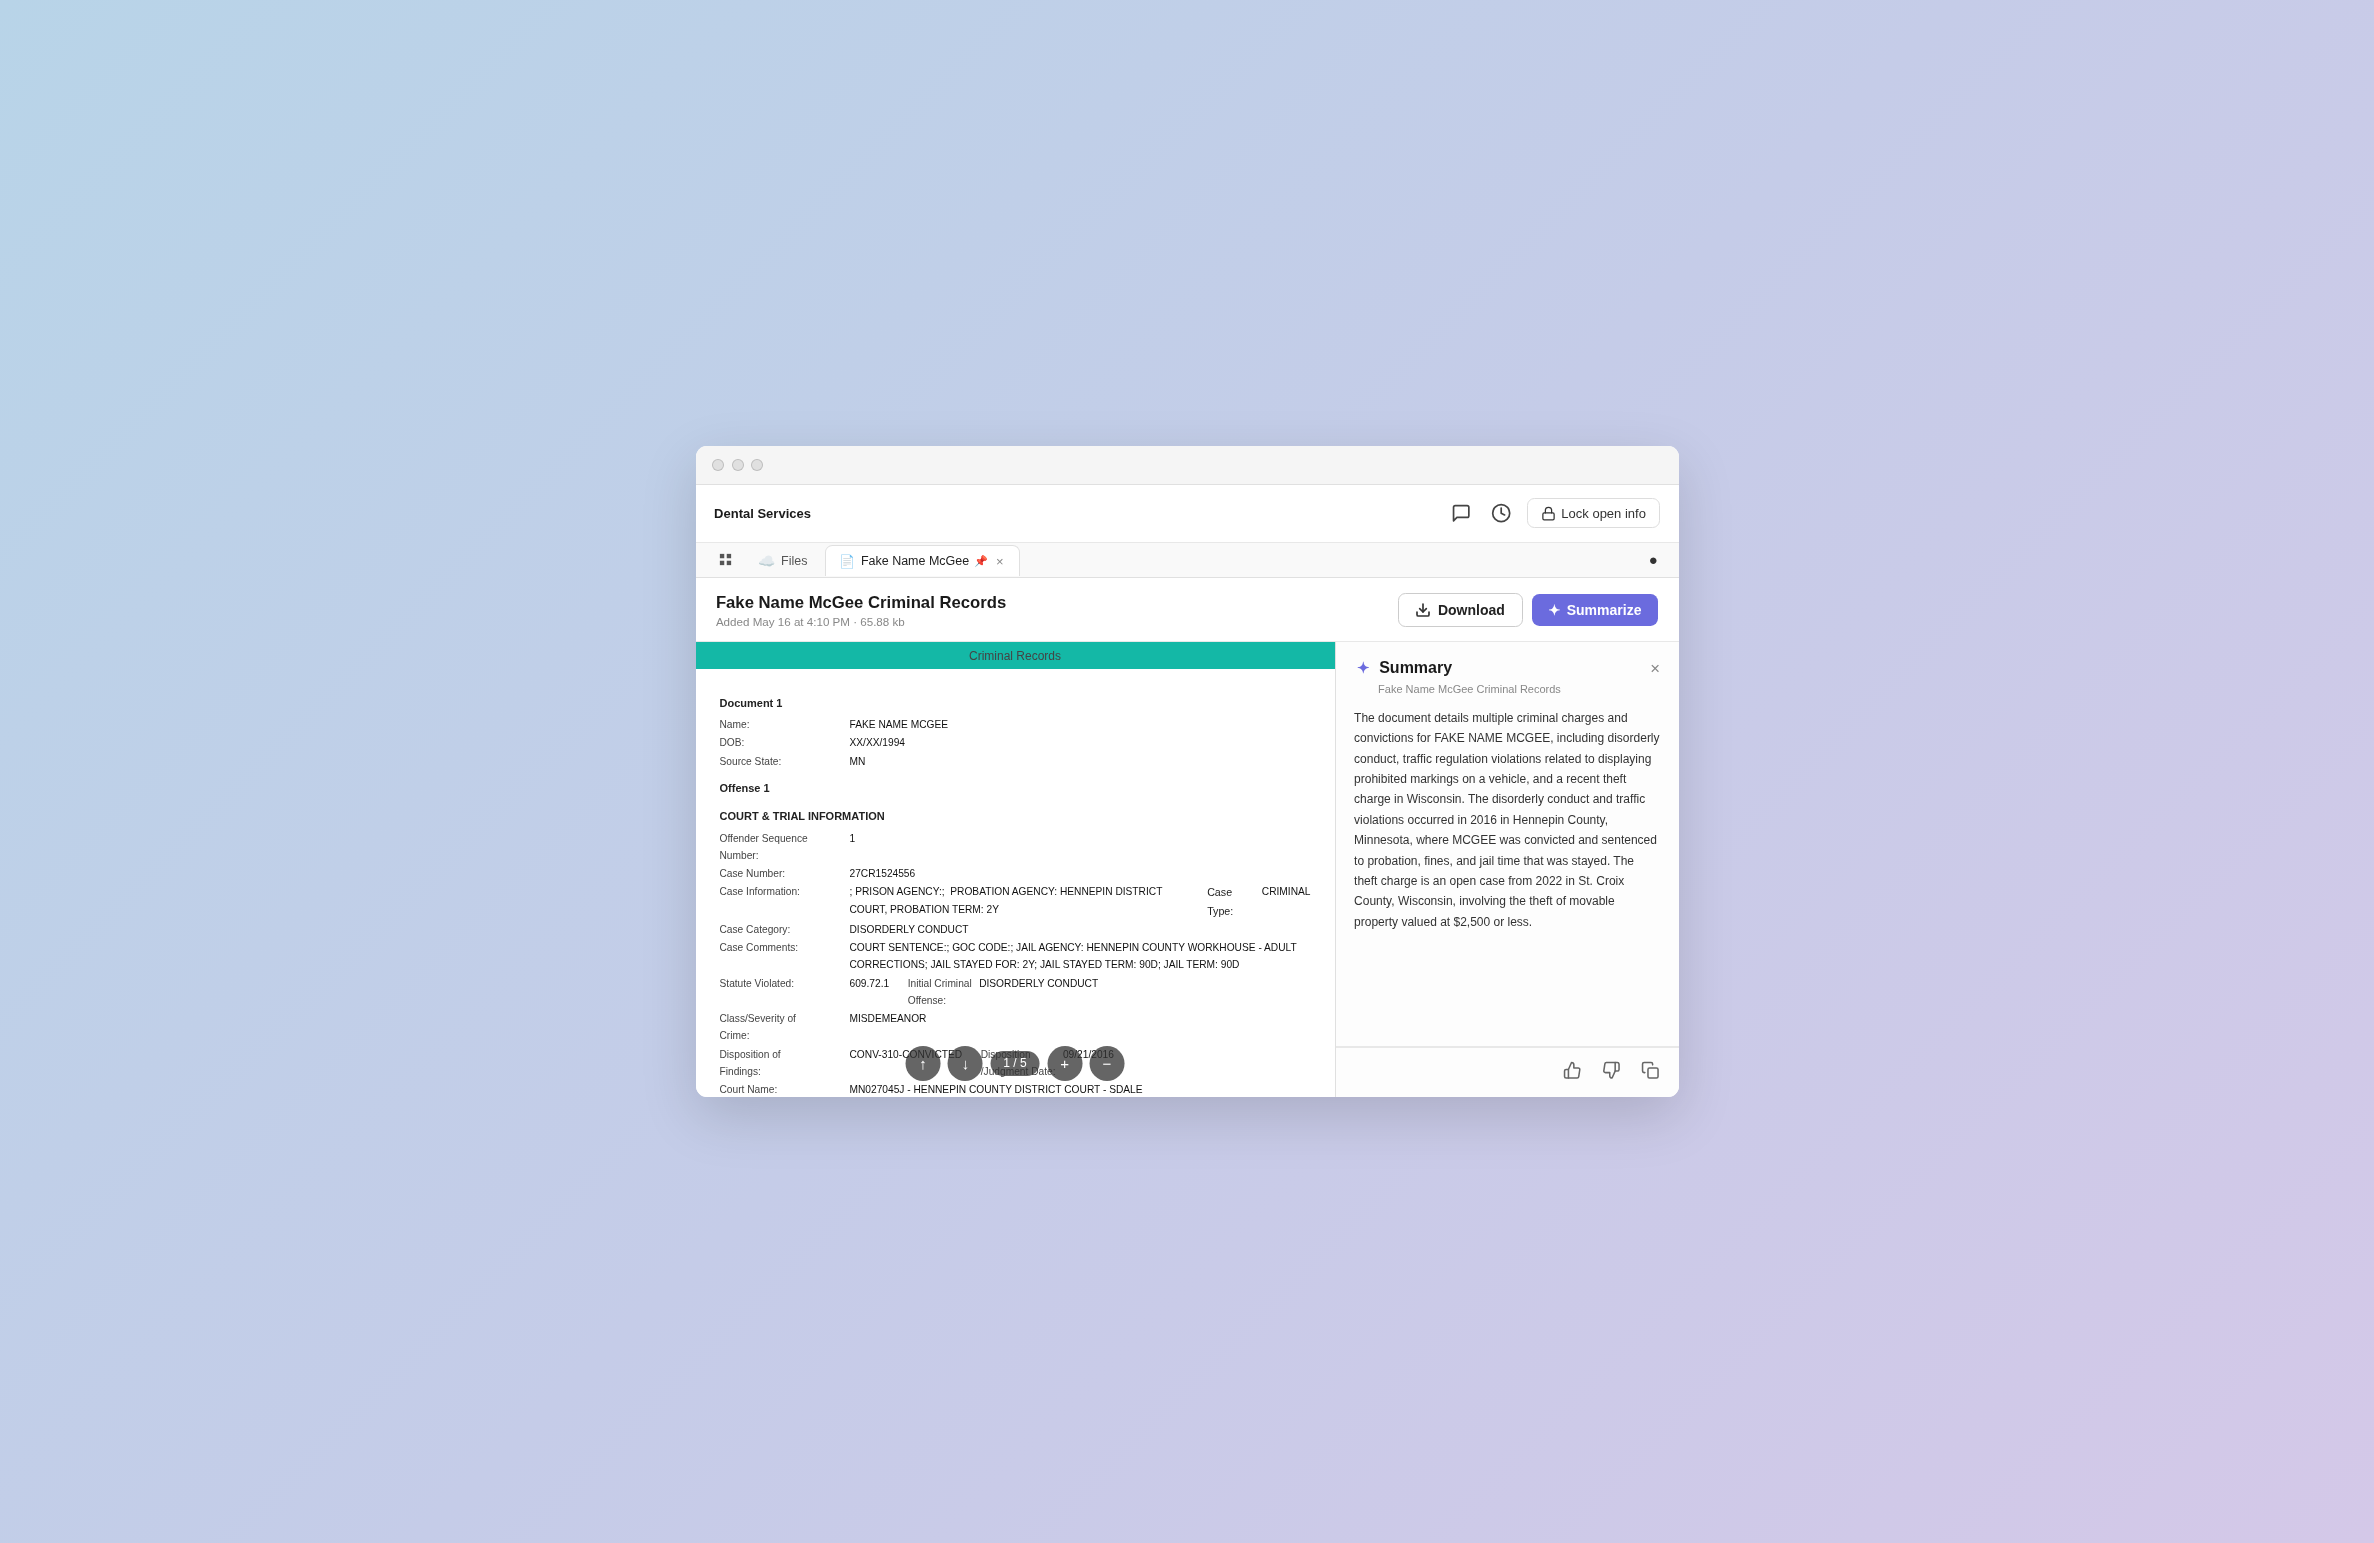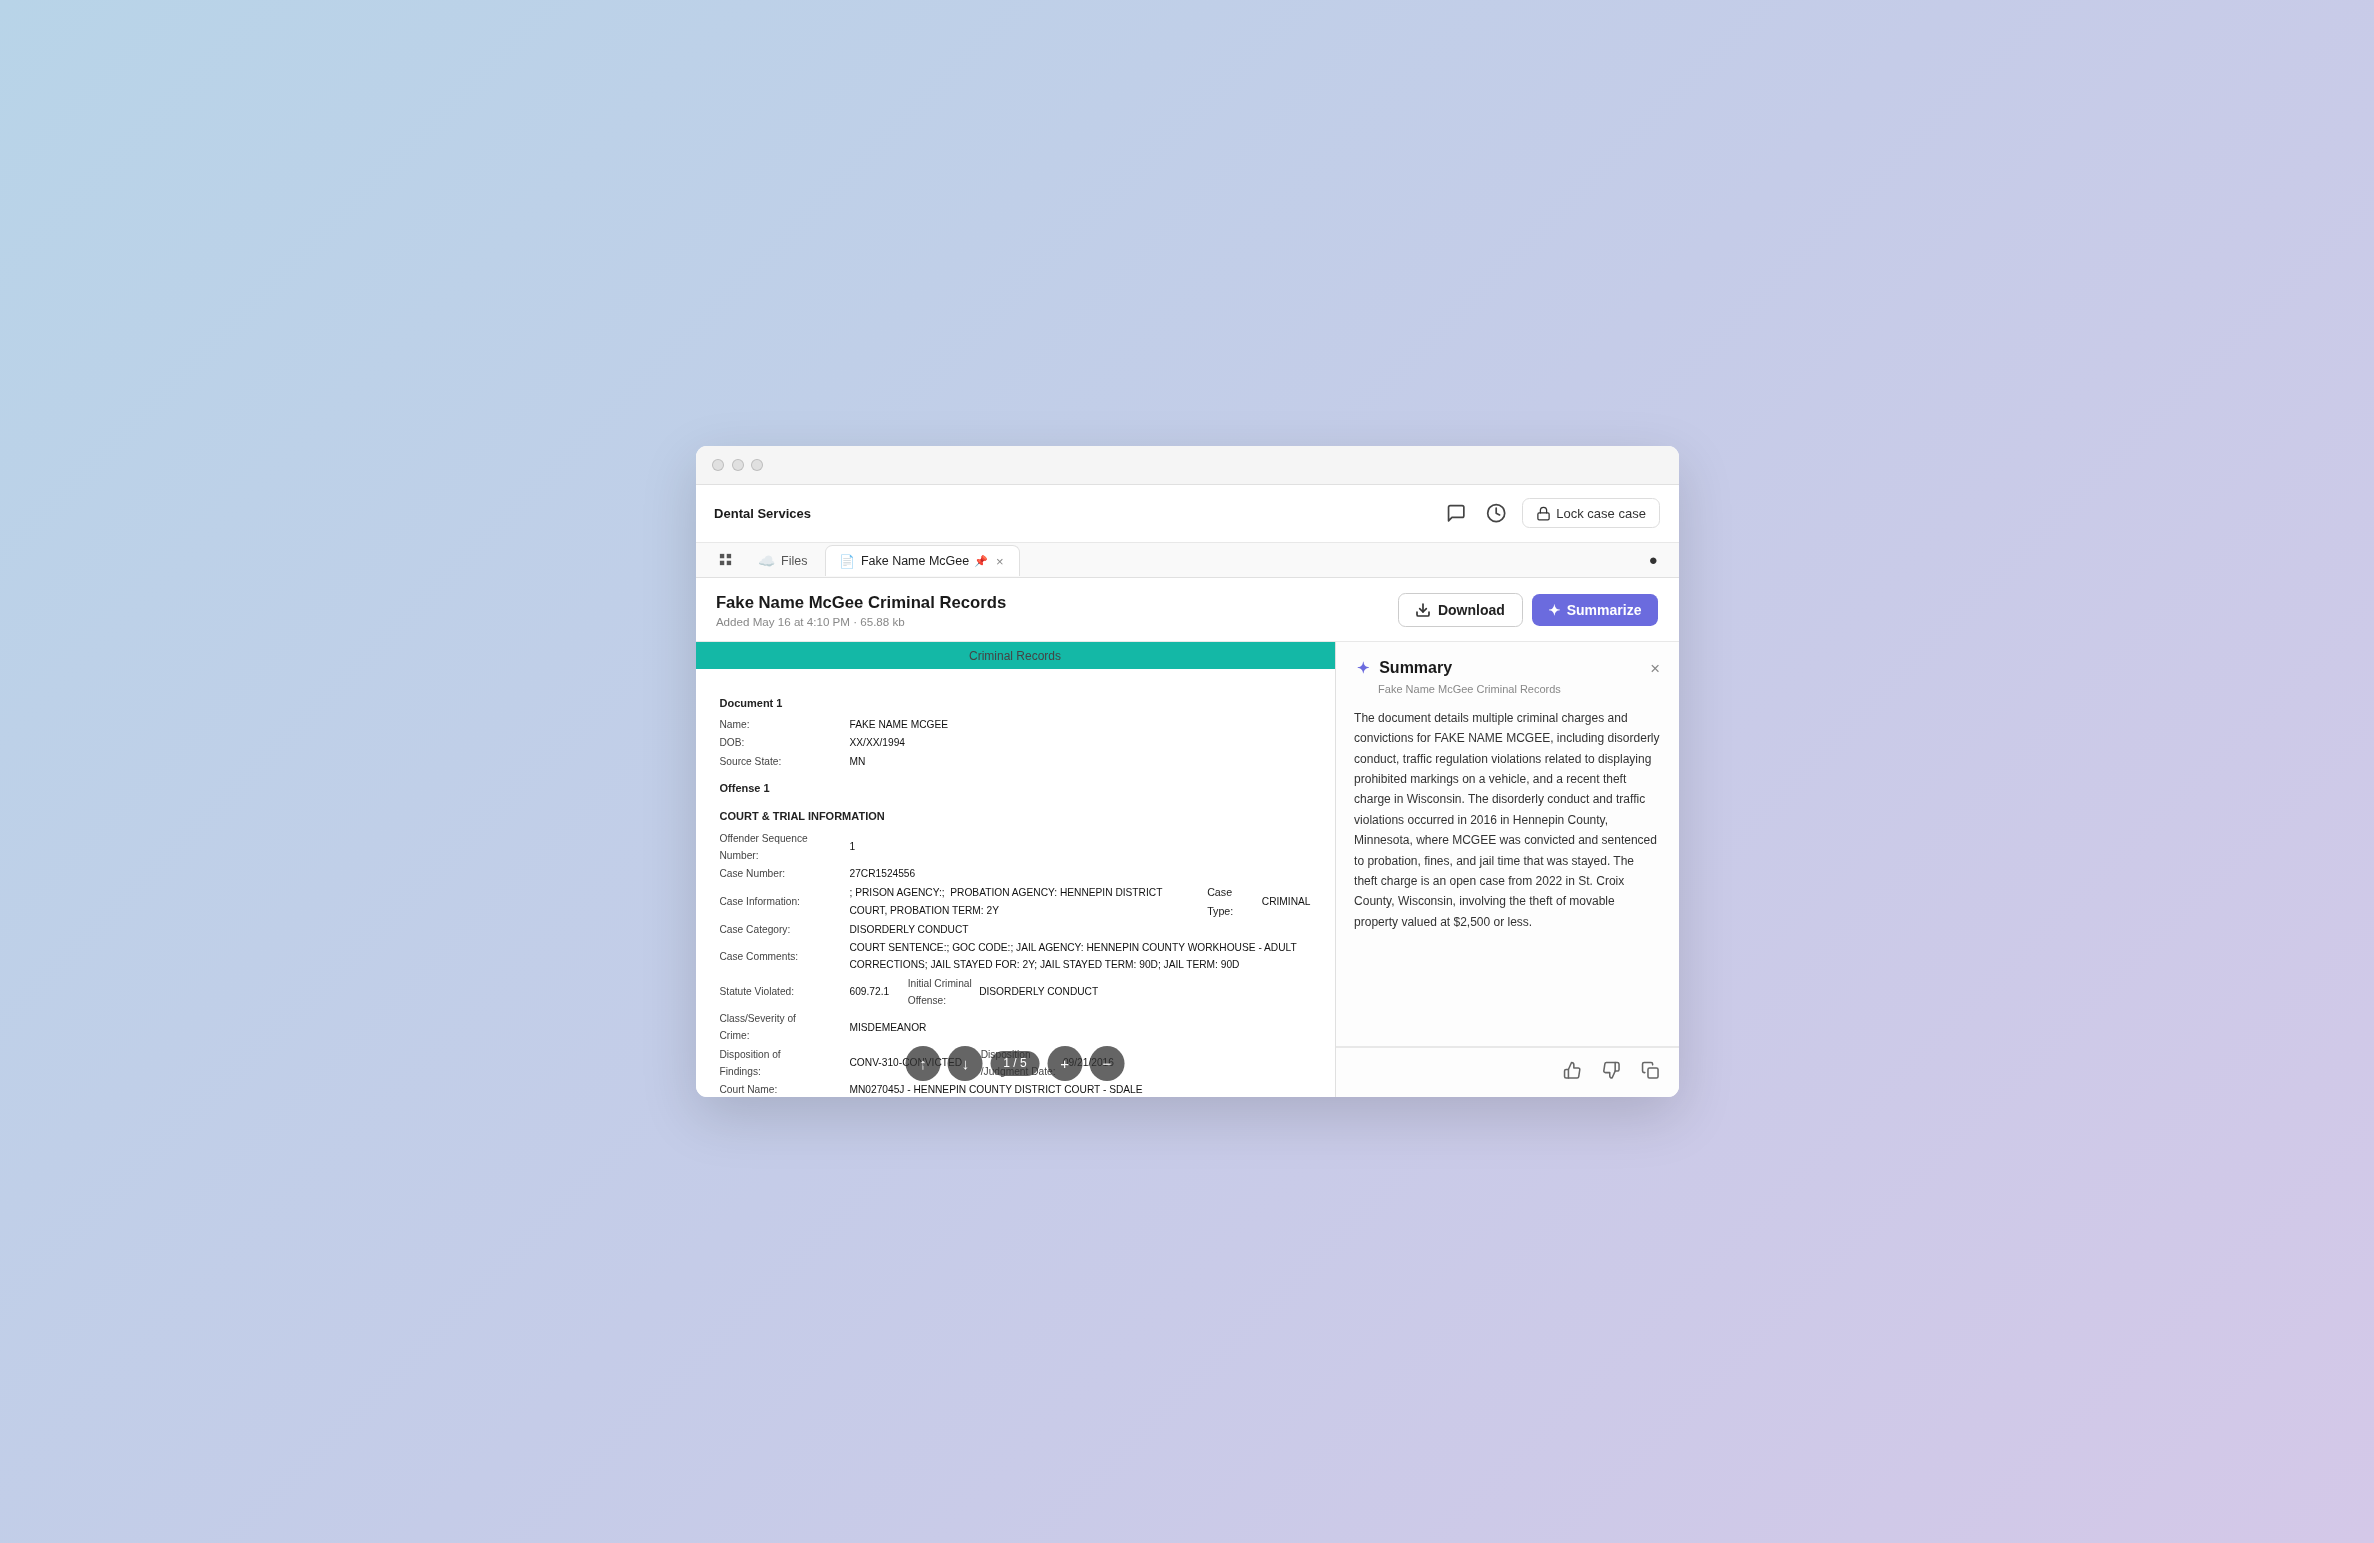--- a/index.html
+++ b/index.html
@@ -208,21 +208,20 @@
       line-height: 1.7;
     }
     .doc-body .doc-section-title {
       font-weight: 700;
       margin: 9.3px 0 3.7px;
       font-size: 11px;
     }
     .doc-row {
       display: flex;
       margin-bottom: 0.9px;
-      align-items: center;
     }
     .doc-label {
       min-width: 130px;
       color: #444;
       font-size: 10.2px;
     }
     .doc-value {
       color: #111;
       font-size: 10.2px;
     }
@@ -353,21 +352,21 @@
         <svg width="20.4" height="20.4" viewBox="0 0 24 24" fill="none" stroke="#444" stroke-width="2" stroke-linecap="round" stroke-linejoin="round">
             <circle cx="12" cy="12" r="10"></circle>
             <polyline points="12 6 12 12 16 14"></polyline>
           </svg>
       </button>
       <button class="lock-case-btn">
         <svg width="15" height="15" viewBox="0 0 24 24" fill="none" stroke="#333" stroke-width="2" stroke-linecap="round" stroke-linejoin="round">
             <rect x="3" y="11" width="18" height="11" rx="2" ry="2"></rect>
             <path d="M7 11V7a5 5 0 0 1 10 0v4"></path>
           </svg>
-        <span>Lock case case</span>
+        <span>Lock open info</span>
       </button>
     </div>
   </div>
 
   <div class="tabs-bar">
     <button class="tab-icon-btn">
       <svg width="15" height="15" viewBox="0 0 24 24" fill="#555">
           <rect x="3" y="3" width="7" height="7"></rect>
           <rect x="14" y="3" width="7" height="7"></rect>
           <rect x="3" y="14" width="7" height="7"></rect>

